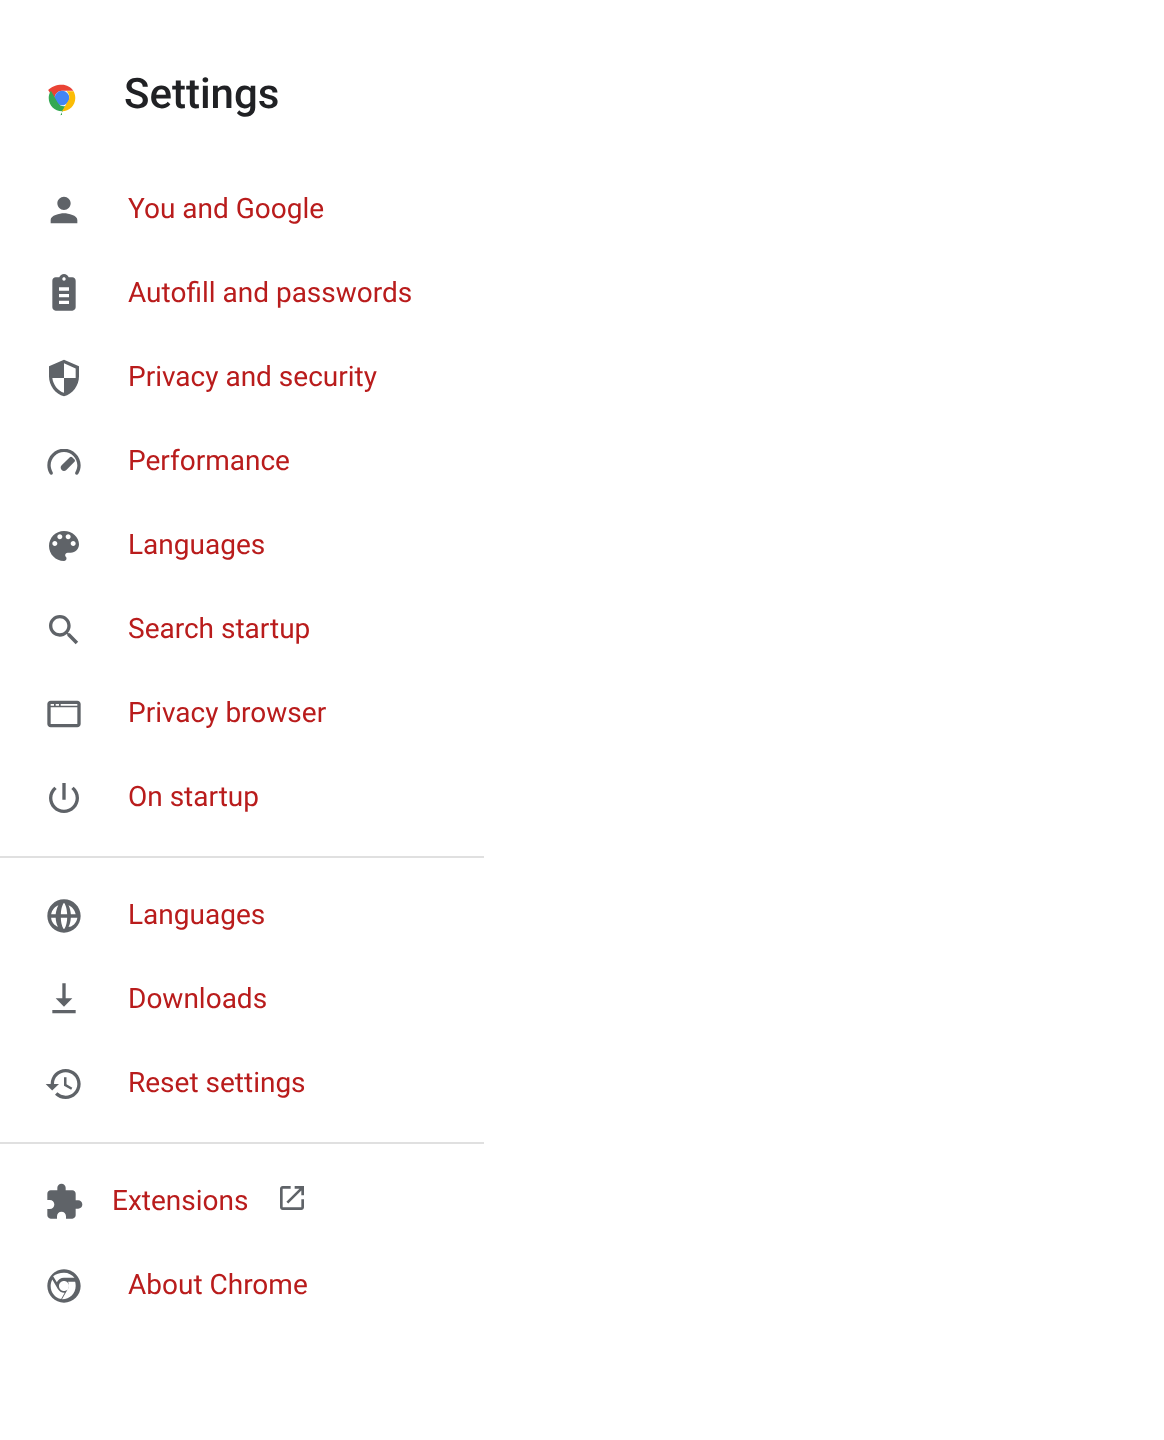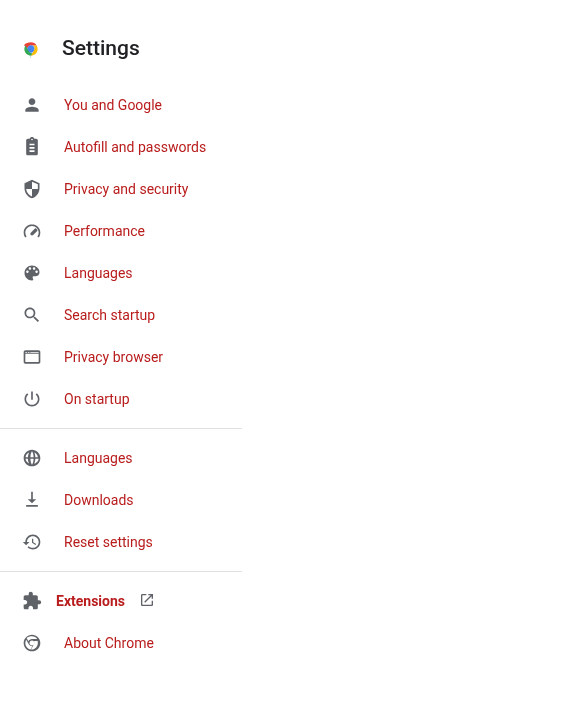--- a/index.html
+++ b/index.html
@@ -54,21 +54,21 @@
     }
     .highlighted {
       outline: 4px solid #e40000;
       outline-offset: -2px;
       width: 150px;
       margin-left: 6px;
       padding-left: 16px;
       padding-top: 14px;
       padding-bottom: 14px;
     }
-    .ext-row { gap: 14px; font-weight: bold; }
+    .ext-row { gap: 14px; }
     .ext-icon { color: #5f6368; }
     .ext-label-wrap { display: flex; align-items: center; gap: 14px; }
   </style>
 </head>
 <body>
 
 <div class="header">
   <span class="chrome-logo">
     <svg viewBox="0 0 48 48">
         <circle cx="24" cy="24" r="22" fill="#fff"></circle>

